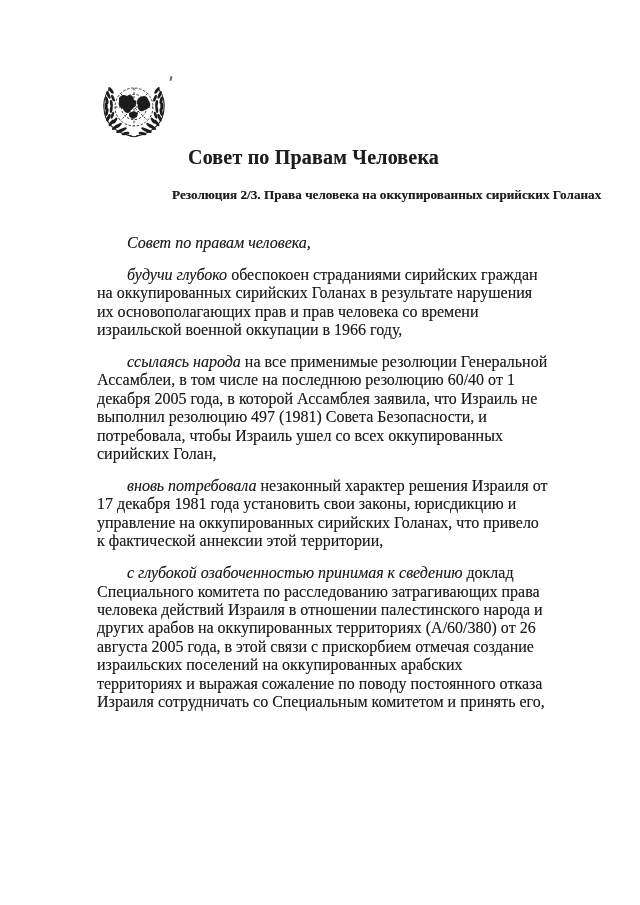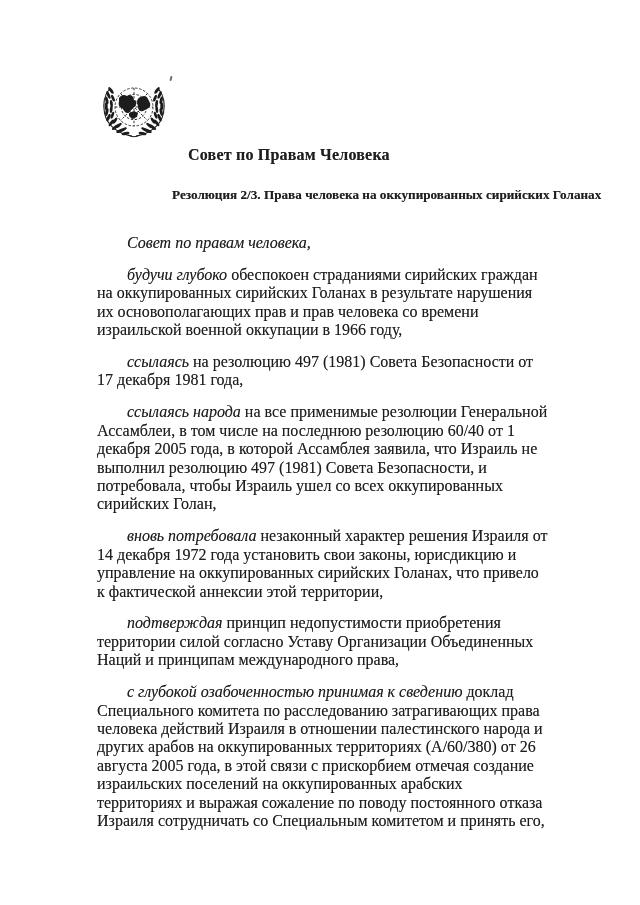--- a/index.html
+++ b/index.html
@@ -22,21 +22,21 @@
     position:absolute;
     left:170px; top:76px;
     width:2px; height:5px;
     background:#6f6f6f;
     transform:rotate(14deg);
     border-radius:1px;
   }
   .org-title{
     position:absolute;
     left:188px; top:146px;
-    font-size:16px;
+    font-size:20px;
     font-weight:bold;
     letter-spacing:0.2px;
     white-space:nowrap;
   }
   .res-title{
     position:absolute;
     left:126px; top:184px;
     width:412px;
     font-size:13.2px;
     font-weight:bold;
@@ -145,39 +145,31 @@
     <p>
       <span class="lead">Совет по правам человека,</span>
       <span></span>
     </p>
 
     <p>
       <span class="lead">будучи глубоко</span>
       <span>обеспокоен страданиями сирийских граждан на оккупированных сирийских Голанах в результате нарушения их основополагающих прав и прав человека со времени израильской военной оккупации в 1966 году,</span>
     </p>
 
-    <p>
-      <span class="lead">ссылаясь</span>
-      <span>на резолюцию 497 (1981) Совета Безопасности от 17 декабря 1981 года,</span>
-    </p>
 
     <p>
       <span class="lead">ссылаясь народа</span>
       <span>на все применимые резолюции Генеральной Ассамблеи, в том числе на последнюю резолюцию 60/40 от 1 декабря 2005 года, в которой Ассамблея заявила, что Израиль не выполнил резолюцию 497 (1981) Совета Безопасности, и потребовала, чтобы Израиль ушел со всех оккупированных сирийских Голан,</span>
     </p>
 
     <p>
       <span class="lead">вновь потребовала</span>
-      <span>незаконный характер решения Израиля от 14 декабря 1972 года установить свои законы, юрисдикцию и управление на оккупированных сирийских Голанах, что привело к фактической аннексии этой территории,</span>
+      <span>незаконный характер решения Израиля от 17 декабря 1981 года установить свои законы, юрисдикцию и управление на оккупированных сирийских Голанах, что привело к фактической аннексии этой территории,</span>
     </p>
 
-    <p>
-      <span class="lead">подтверждая</span>
-      <span>принцип недопустимости приобретения территории силой согласно Уставу Организации Объединенных Наций и принципам международного права,</span>
-    </p>
 
     <p>
       <span class="lead">с глубокой озабоченностью принимая к сведению</span>
       <span>доклад Специального комитета по расследованию затрагивающих права человека действий Израиля в отношении палестинского народа и других арабов на оккупированных территориях (A/60/380) от 26 августа 2005 года, в этой связи с прискорбием отмечая создание израильских поселений на оккупированных арабских территориях и выражая сожаление по поводу постоянного отказа Израиля сотрудничать со Специальным комитетом и принять его,</span>
     </p>
 
   </div>
 </div>
 
 </body></html>

